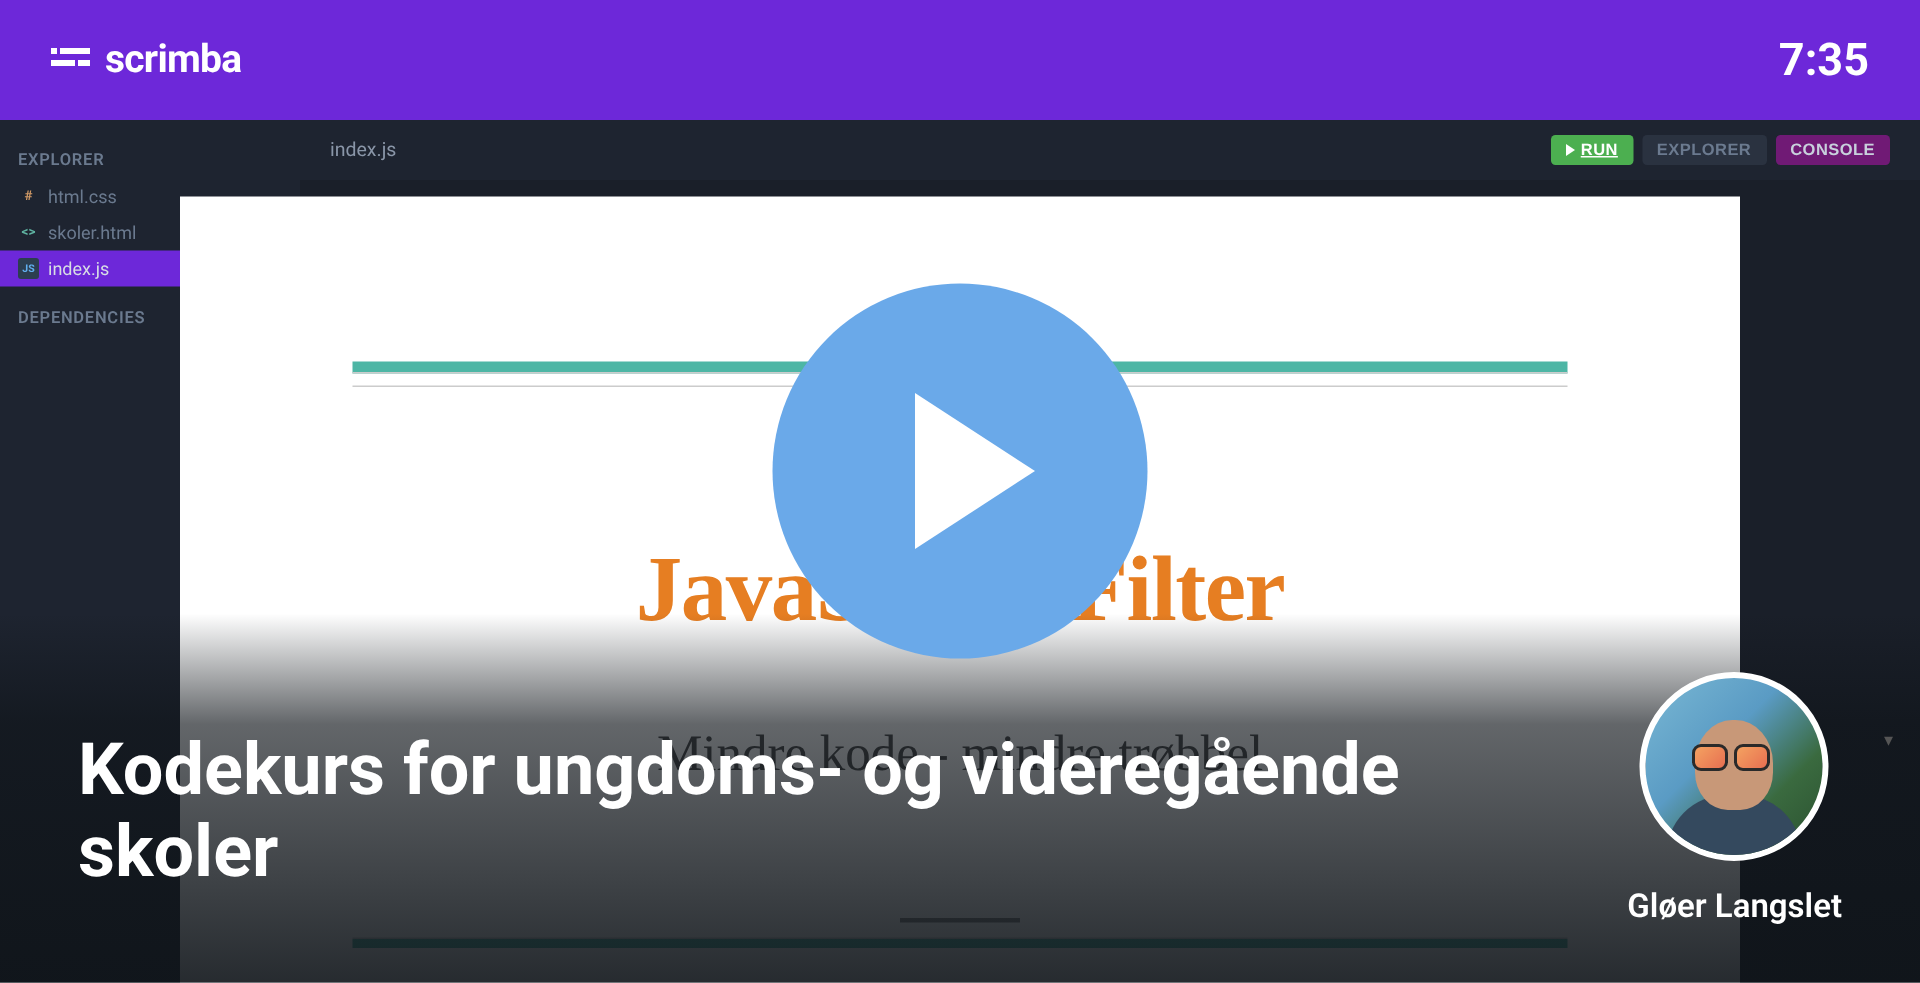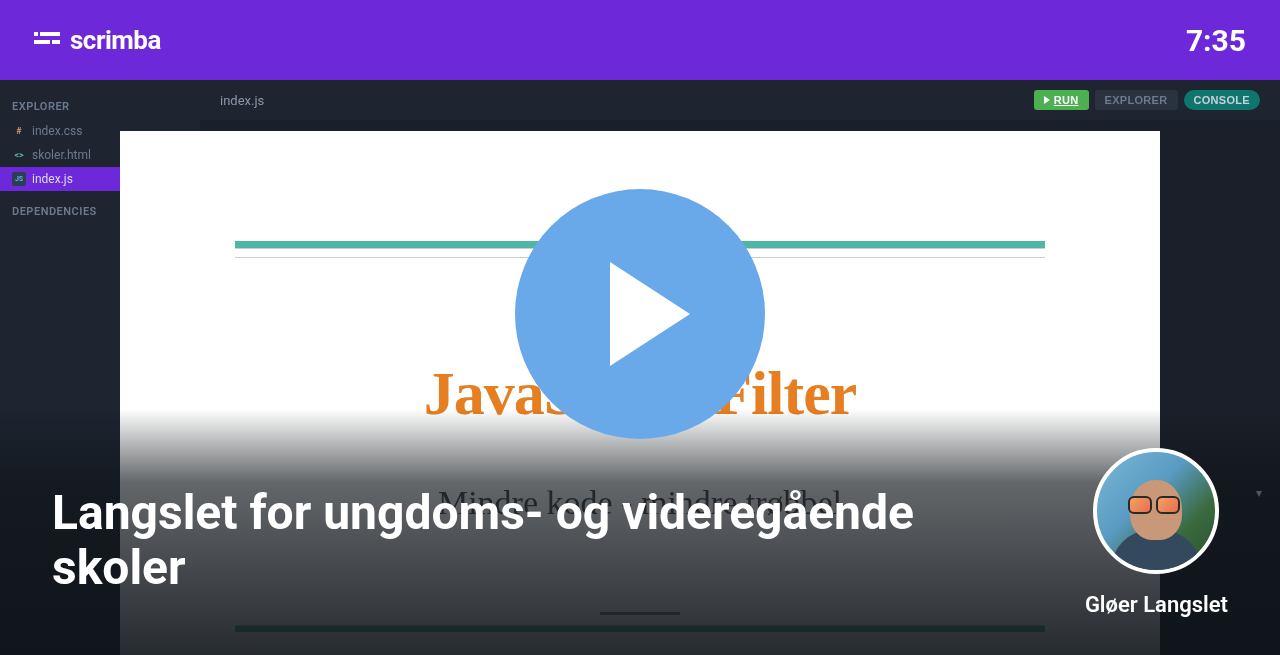--- a/index.html
+++ b/index.html
@@ -119,23 +119,22 @@
     .btn-run {
       background: #4caf50;
       color: #fff;
       text-decoration: underline;
     }
     .btn-preview {
       background: #2a3240;
       color: #6b7a8f;
     }
     .btn-console {
-      background: #0f766e;
+      background: #701a75;
       color: #c8d0dc;
-      border-radius: 10px;
     }
     .play-triangle {
       width: 0; height: 0;
       border-left: 6px solid #fff;
       border-top: 4px solid transparent;
       border-bottom: 4px solid transparent;
     }
     .preview-frame {
       position: absolute;
       left: 120px;
@@ -316,21 +315,21 @@
   </div>
   <div class="timer">7:35</div>
 </div>
 
 <div class="workspace">
   <div class="sidebar">
     <div class="sidebar-section-title">EXPLORER</div>
 
     <div class="file-item">
       <span class="file-icon icon-css">#</span>
-      <span>index.css</span>
+      <span>html.css</span>
     </div>
     <div class="file-item">
       <span class="file-icon icon-html">&lt;&gt;</span>
       <span>skoler.html</span>
     </div>
     <div class="file-item active">
       <span class="file-icon icon-js">JS</span>
       <span>index.js</span>
     </div>
 
@@ -369,21 +368,21 @@
     </div>
   </div>
 </div>
 
 <div class="overlay-gradient"></div>
 
 <div class="play-button">
   <div class="play-button-triangle"></div>
 </div>
 
-<h2 class="video-title">Langslet for ungdoms- og videregående skoler</h2>
+<h2 class="video-title">Kodekurs for ungdoms- og videregående skoler</h2>
 
 <div class="chevron-down">▾</div>
 
 <div class="author-block">
   <div class="avatar">
     <div class="avatar-shirt"></div>
     <div class="avatar-face"></div>
     <div class="avatar-glasses">
         <div class="lens"></div>
         <div class="lens"></div>

